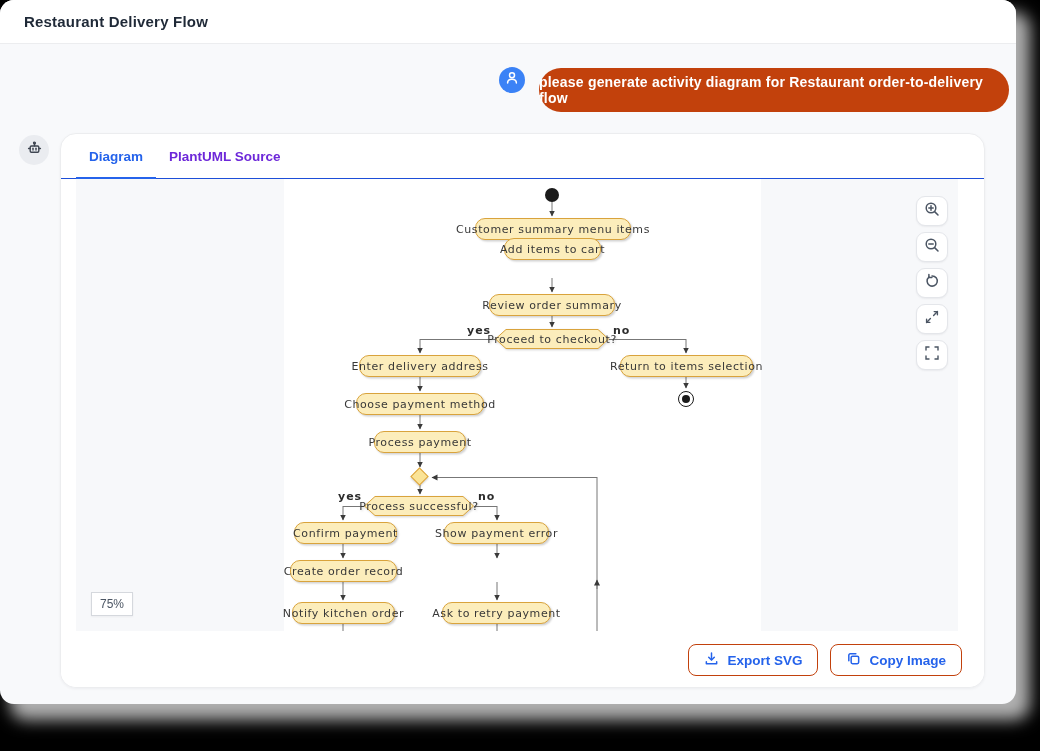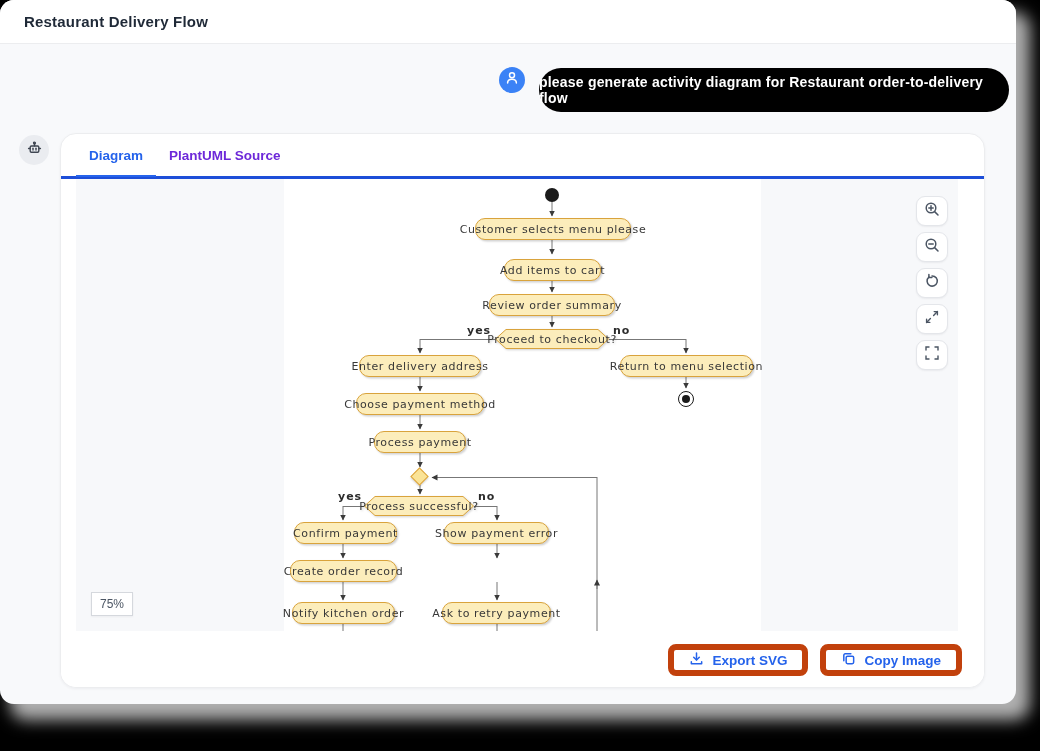--- a/index.html
+++ b/index.html
@@ -17,36 +17,36 @@
   }
   .app-title { font-size:15px; font-weight:bold; color:#1F2937; letter-spacing:.2px; }
 
   
   .avatar {
     position:absolute; left:499px; top:67px; width:26px; height:26px; border-radius:50%;
     background:#3B82F6; display:flex; align-items:center; justify-content:center; color:#fff;
   }
   .bubble {
     position:absolute; left:539px; top:68px; width:470px; height:44px;
-    background:#000000; border-radius:22px; color:#fff;
+    background:#c2410c; border-radius:22px; color:#fff;
     display:flex; align-items:center; justify-content:center;
     font-size:14px; font-weight:600; letter-spacing:.2px;
   }
 
   .bot-chip {
     position:absolute; left:19px; top:135px; width:30px; height:30px; border-radius:50%;
     background:#EAECF0; display:flex; align-items:center; justify-content:center; color:#3F4652;
   }
 
   .card {
     position:absolute; left:60px; top:133px; width:925px; height:555px;
     background:#fff; border:1px solid #ECEDEF; border-radius:16px;
     box-shadow:0 1px 3px rgba(15,23,42,0.05); overflow:hidden;
   }
-  .tabs-row { position:relative; height:45px; border-bottom:3px solid #1d4ed8; display:flex; align-items:stretch; padding-left:15px; }
+  .tabs-row { position:relative; height:45px; border-bottom:1px solid #1d4ed8; display:flex; align-items:stretch; padding-left:15px; }
   .tab { display:flex; align-items:center; padding:0 13px; font-size:13.5px; font-weight:600; color:#6d28d9; cursor:pointer; position:relative; }
   .tab.active { color:#2563EB; }
   .tab.active::after { content:""; position:absolute; left:0; right:0; bottom:-1px; height:2px; background:#2563EB; }
 
   .viewer { position:absolute; left:15px; top:45px; width:882px; height:452px; background:#F7F8FA; overflow:hidden; }
   .paper { position:absolute; left:208px; top:0; width:477px; height:452px; background:#fff; }
 
   
   .act {
     position:absolute; height:22px; background:#FCEDBB; border:1px solid #D9A33C; border-radius:10px;
@@ -73,21 +73,21 @@
   .zoom-controls { position:absolute; left:840px; top:17px; display:flex; flex-direction:column; gap:6px; }
   .zc-btn { width:32px; height:30px; background:#fff; border:1px solid #E4E6EA; border-radius:9px;
     display:flex; align-items:center; justify-content:center; color:#4B5563; cursor:pointer;
     box-shadow:0 1px 2px rgba(15,23,42,0.06); }
   .zoom-badge { position:absolute; left:15px; top:413px; background:#fff; border:1px solid #D5D8DD; border-radius:0;
     padding:4px 8px; font-size:12px; color:#4B5563; box-shadow:0 1px 2px rgba(15,23,42,0.05); }
 
   .card-footer { position:absolute; left:0; top:497px; width:100%; height:58px; background:#fff;
     display:flex; justify-content:flex-end; align-items:flex-start; gap:12px; padding:13px 22px 0 0; }
   .ghost-btn { height:32px; display:inline-flex; align-items:center; gap:8px; padding:0 15px;
-    background:#fff; border:6px solid #c2410c; border-radius:8px; color:#2563EB;
+    background:#fff; border:1px solid #c2410c; border-radius:8px; color:#2563EB;
     font-size:13.5px; font-weight:600; cursor:pointer; }
 </style>
 </head>
 <body>
 
 <div class="window">
 
   <div class="app-header">
     <span class="app-title">Restaurant Delivery Flow</span>
   </div>
@@ -163,35 +163,35 @@
           <line x1="59" y1="445" x2="59" y2="452"></line>
           <line x1="213" y1="445" x2="213" y2="452"></line>
           <line x1="313" y1="452" x2="313" y2="298"></line>
           <line x1="313" y1="410" x2="313" y2="401" marker-end="url(#ah)"></line>
           <line x1="313" y1="298.5" x2="148" y2="298.5" marker-end="url(#ah)"></line>
         </g>
       </svg>
 
       <div class="start-node"></div>
 
-      <div class="act" style="left:399px;top:39px;width:156px">Customer selects menu please</div>
-      <div class="act" style="left:428px;top:80px;width:97px">Add items to cart</div>
+      <div class="act" style="left:399px;top:39px;width:156px">Customer summary menu items</div>
+      <div class="act" style="left:428px;top:59px;width:97px">Add items to cart</div>
       <div class="act" style="left:413px;top:115px;width:126px">Review order summary</div>
 
       <div class="hex" style="left:419px;top:150px;width:114px">
         <svg viewBox="0 0 114 20" preserveAspectRatio="none">
             <polygon points="11,0.5 103,0.5 113.5,10 103,19.5 11,19.5 0.5,10"></polygon>
           </svg>
         <span>Proceed to checkout?</span>
       </div>
       <div class="edge-label" style="left:385px;top:145px;width:30px;text-align:right">yes</div>
       <div class="edge-label" style="left:537px;top:145px">no</div>
 
       <div class="act" style="left:283px;top:176px;width:122px">Enter delivery address</div>
-      <div class="act" style="left:544px;top:176px;width:133px">Return to menu selection</div>
+      <div class="act" style="left:544px;top:176px;width:133px">Return to items selection</div>
       <div class="final-node">
           <i></i>
         </div>
 
       <div class="act" style="left:280px;top:214px;width:128px">Choose payment method</div>
       <div class="act" style="left:298px;top:252px;width:92px">Process payment</div>
 
       <div class="diamond"></div>
 
       <div class="hex" style="left:288px;top:317px;width:110px">

